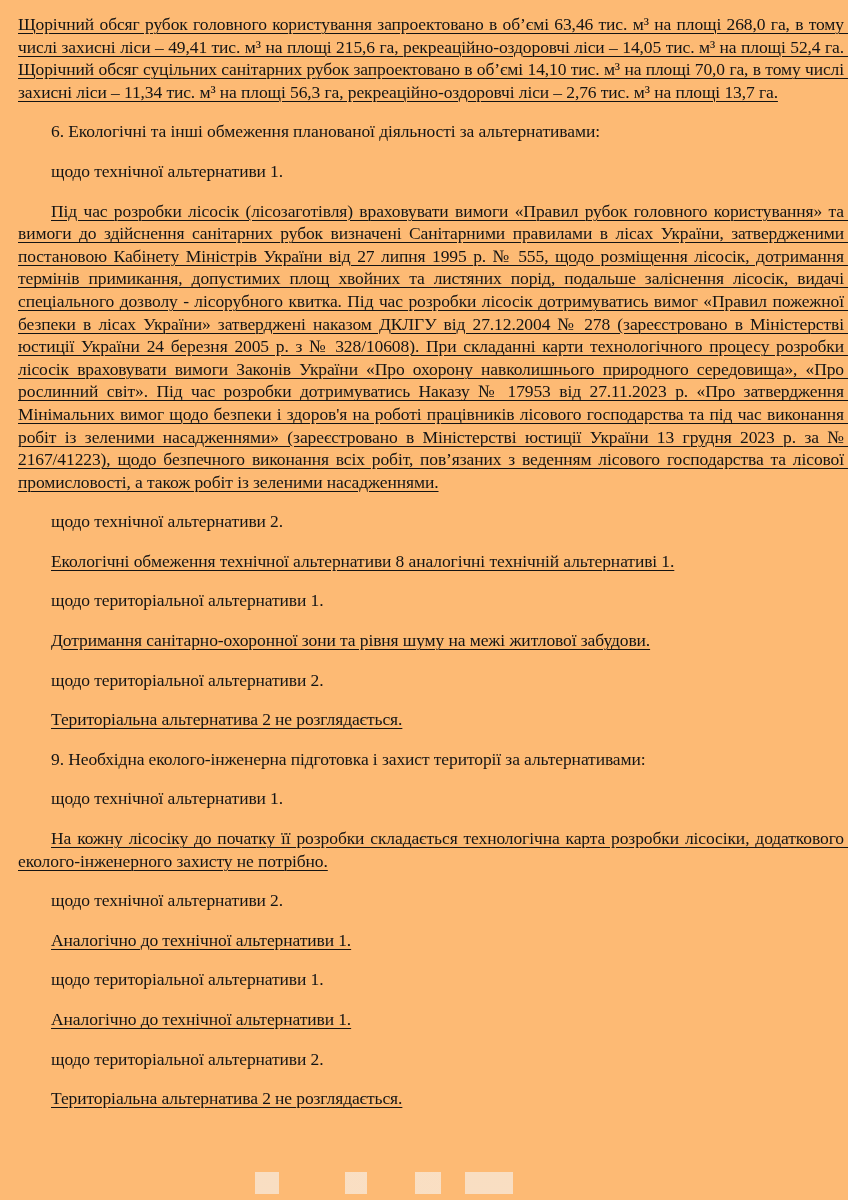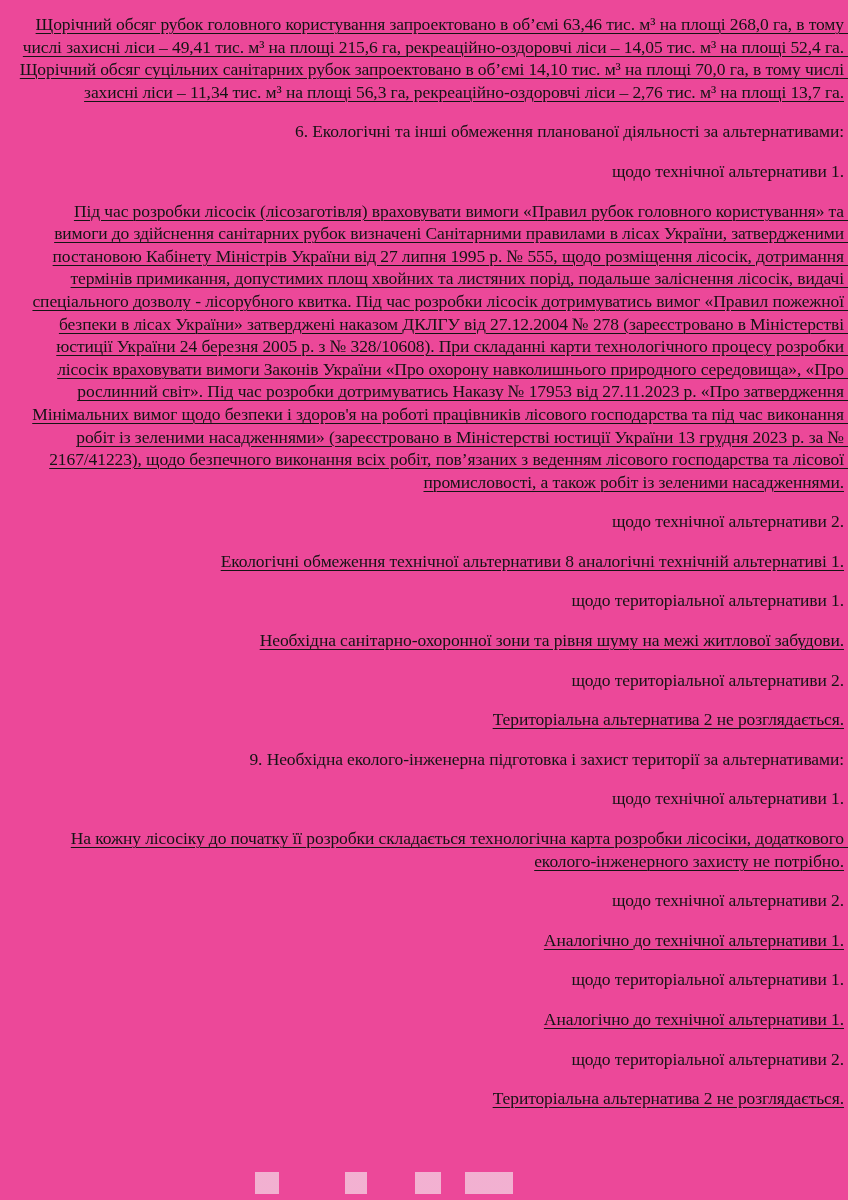--- a/index.html
+++ b/index.html
@@ -4,38 +4,37 @@
 <style>
   html, body {
     margin: 0;
     padding: 0;
     background: #ffffff;
   }
   .page {
     position: relative;
     width: 848px;
     height: 1200px;
-    background: #ec4899;
+    background: #fdba74;
     overflow: hidden;
     font-family: "Liberation Serif", "DejaVu Serif", serif;
     color: #141414;
   }
   .doc {
     position: absolute;
     top: 13px;
     left: 18px;
     width: 826px;
   }
   .doc p {
     margin: 0 0 17px 0;
     font-size: 17.5px;
     line-height: 22.6px;
     letter-spacing: -0.1px;
     white-space: pre-wrap;
-    text-align: right;
   }
   .ind { text-indent: 33px; }
   .j   { text-align: justify; }
   .u   {
     text-decoration: underline;
     text-decoration-thickness: 1.4px;
     text-underline-offset: 3px;
   }
   
   .scan-noise {
@@ -59,21 +58,21 @@
 <div class="page">
   <div class="doc">
 
     <p class="u j">Щорічний обсяг рубок головного користування запроектовано в об’ємі 63,46 тис. м³ на площі 268,0 га, в тому числі захисні ліси – 49,41 тис. м³ на площі 215,6 га, рекреаційно-оздоровчі ліси – 14,05 тис. м³ на площі 52,4 га. Щорічний обсяг суцільних санітарних рубок запроектовано в об’ємі 14,10 тис. м³ на площі 70,0 га, в тому числі захисні ліси – 11,34 тис. м³ на площі 56,3 га, рекреаційно-оздоровчі ліси – 2,76 тис. м³ на площі 13,7 га.</p>
     <p class="ind">6. Екологічні та інші обмеження планованої діяльності за альтернативами:</p>
     <p class="ind">щодо технічної альтернативи 1.</p>
     <p class="u j ind">Під час розробки лісосік (лісозаготівля) враховувати вимоги «Правил рубок головного користування» та вимоги до здійснення санітарних рубок визначені Санітарними правилами в лісах України, затвердженими постановою Кабінету Міністрів України від 27 липня 1995 р. № 555, щодо розміщення лісосік, дотримання термінів примикання, допустимих площ хвойних та листяних порід, подальше заліснення лісосік, видачі спеціального дозволу - лісорубного квитка. Під час розробки лісосік дотримуватись вимог «Правил пожежної безпеки в лісах України» затверджені наказом ДКЛГУ від 27.12.2004 № 278 (зареєстровано в Міністерстві юстиції України 24 березня 2005 р. з № 328/10608). При складанні карти технологічного процесу розробки лісосік враховувати вимоги Законів України «Про охорону навколишнього природного середовища», «Про рослинний світ». Під час розробки дотримуватись Наказу № 17953 від 27.11.2023 р. «Про затвердження Мінімальних вимог щодо безпеки і здоров'я на роботі працівників лісового господарства та під час виконання робіт із зеленими насадженнями» (зареєстровано в Міністерстві юстиції України 13 грудня 2023 р. за № 2167/41223), щодо безпечного виконання всіх робіт, пов’язаних з веденням лісового господарства та лісової промисловості, а також робіт із зеленими насадженнями.</p>
     <p class="ind">щодо технічної альтернативи 2.</p>
     <p class="u ind">Екологічні обмеження технічної альтернативи 8 аналогічні технічній альтернативі 1.</p>
     <p class="ind">щодо територіальної альтернативи 1.</p>
-    <p class="u ind">Необхідна санітарно-охоронної зони та рівня шуму на межі житлової забудови.</p>
+    <p class="u ind">Дотримання санітарно-охоронної зони та рівня шуму на межі житлової забудови.</p>
     <p class="ind">щодо територіальної альтернативи 2.</p>
     <p class="u ind">Територіальна альтернатива 2 не розглядається.</p>
     <p class="ind">9. Необхідна еколого-інженерна підготовка і захист території за альтернативами:</p>
     <p class="ind">щодо технічної альтернативи 1.</p>
     <p class="u j ind">На кожну лісосіку до початку її розробки складається технологічна карта розробки лісосіки, додаткового еколого-інженерного захисту не потрібно.</p>
     <p class="ind">щодо технічної альтернативи 2.</p>
     <p class="u ind">Аналогічно до технічної альтернативи 1.</p>
     <p class="ind">щодо територіальної альтернативи 1.</p>
     <p class="u ind">Аналогічно до технічної альтернативи 1.</p>
     <p class="ind">щодо територіальної альтернативи 2.</p>

